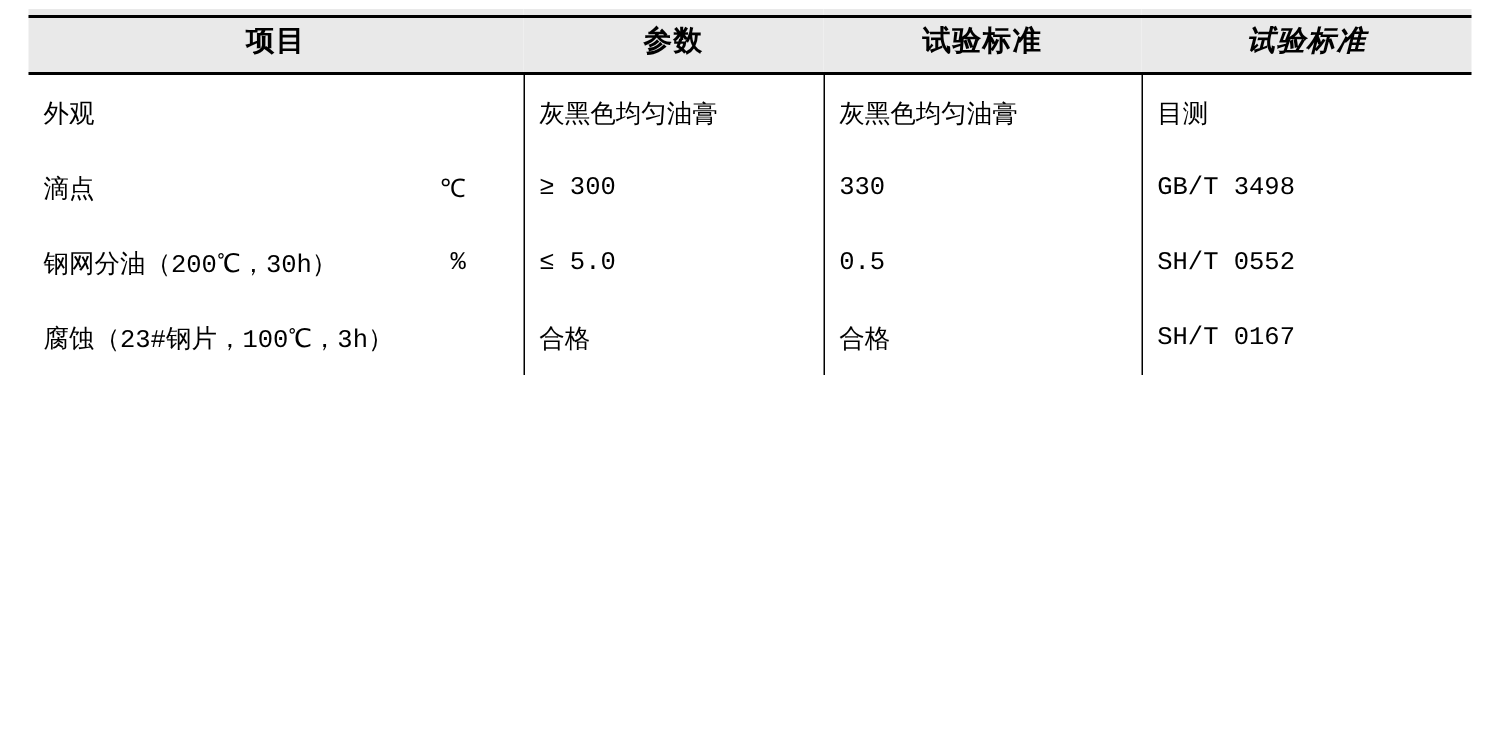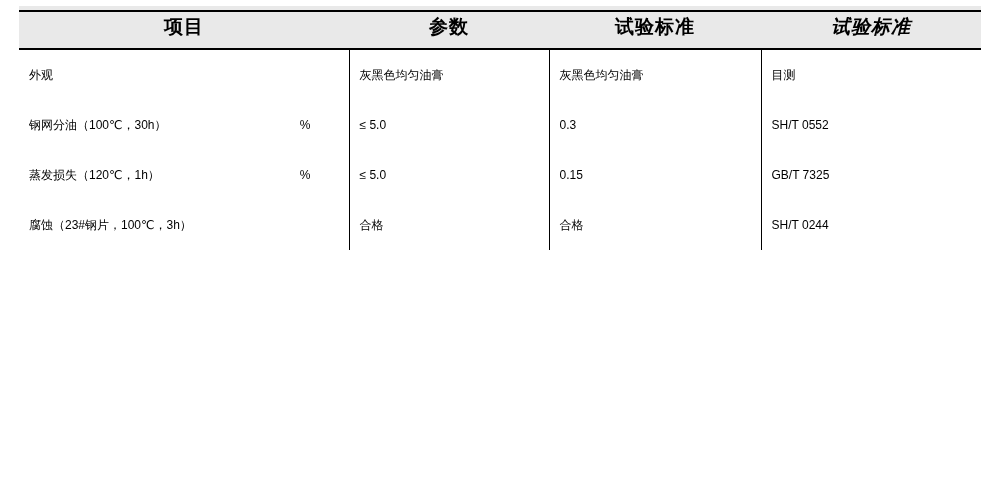--- a/index.html
+++ b/index.html
@@ -35,25 +35,26 @@
     height: 42px;
     padding: 0;
     border: none;
     letter-spacing: 1px;
   }
   table.spec thead tr {
     border-bottom: 2px solid #000000;
     padding-left: 24px;
   }
   table.spec tbody td {
-    font-size: 12px;
+    font-size: 17px;
     height: 50px;
     padding: 0 10px;
     vertical-align: middle;
     border: none;
+    font-family: Liberation Mono, monospace;
   }
   
   table.spec tbody td.c2,
   table.spec tbody td.c3,
   table.spec tbody td.c4 {
     border-left: 1px solid #000000;
   }
   table.spec thead th.c1 { width: 330px; }
   table.spec thead th.c2 { width: 200px; }
   table.spec thead th.c3 { width: 212px; }
@@ -102,46 +103,46 @@
             <span class="item-unit"></span>
           </div>
         </td>
         <td class="c2">灰黑色均匀油膏</td>
         <td class="c3">灰黑色均匀油膏</td>
         <td class="c4">目测</td>
       </tr>
       <tr>
         <td class="c1">
           <div class="item-cell">
-            <span class="item-name">钢网分油（100℃，30h）</span>
+            <span class="item-name">滴点</span>
+            <span class="item-unit">℃</span>
+          </div>
+        </td>
+        <td class="c2">≥ 300</td>
+        <td class="c3">330</td>
+        <td class="c4">GB/T 3498</td>
+      </tr>
+      <tr>
+        <td class="c1">
+          <div class="item-cell">
+            <span class="item-name">钢网分油（200℃，30h）</span>
             <span class="item-unit">%</span>
           </div>
         </td>
         <td class="c2">≤ 5.0</td>
-        <td class="c3">0.3</td>
+        <td class="c3">0.5</td>
         <td class="c4">SH/T 0552</td>
-      </tr>
-      <tr>
-        <td class="c1">
-          <div class="item-cell">
-            <span class="item-name">蒸发损失（120℃，1h）</span>
-            <span class="item-unit">%</span>
-          </div>
-        </td>
-        <td class="c2">≤ 5.0</td>
-        <td class="c3">0.15</td>
-        <td class="c4">GB/T 7325</td>
       </tr>
       <tr>
         <td class="c1">
           <div class="item-cell">
             <span class="item-name">腐蚀（23#钢片，100℃，3h）</span>
             <span class="item-unit"></span>
           </div>
         </td>
         <td class="c2">合格</td>
         <td class="c3">合格</td>
-        <td class="c4">SH/T 0244</td>
+        <td class="c4">SH/T 0167</td>
       </tr>
     </tbody>
   </table>
 
 </div>
 
 </body></html>

